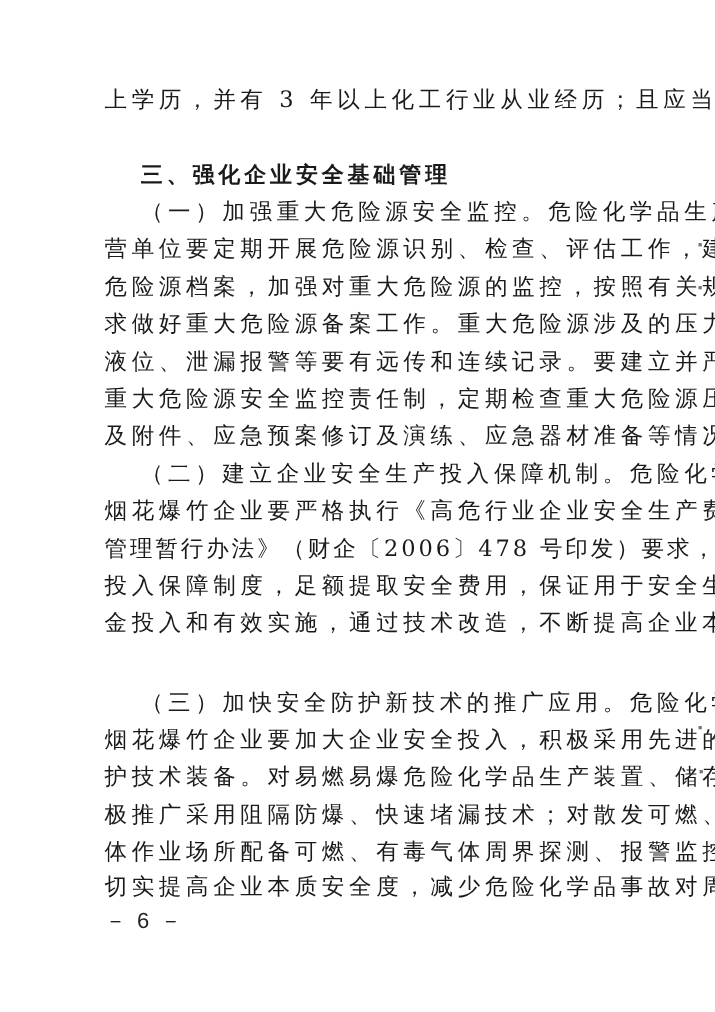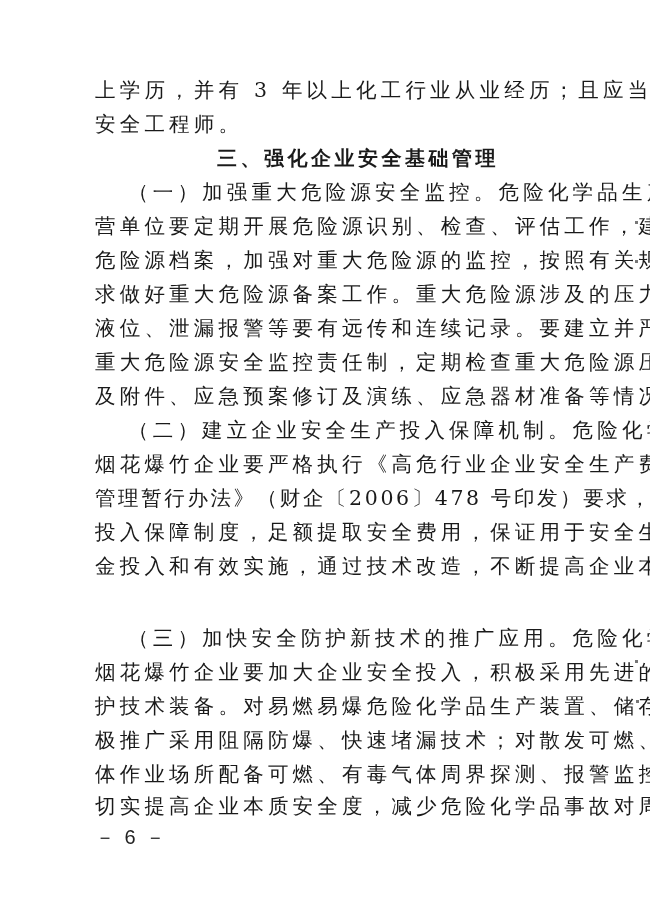--- a/index.html
+++ b/index.html
@@ -7,34 +7,33 @@
     width:650px; height:920px; background:#ffffff; position:relative; overflow:hidden;
     font-family: "DejaVu Serif", "Liberation Serif", serif;
     color:#1a1a1a;
   }
   .page { position:absolute; left:0; top:0; width:650px; height:920px; }
   .line {
     position:absolute; left:95px; width:460px;
     font-size:20.5px; line-height:34px; height:34px;
     letter-spacing:4.2px; white-space:nowrap;
   }
-  .indent { left:128px;text-align:center; }
+  .indent { left:128px; }
   .heading { font-family: "DejaVu Sans", "Liberation Sans", sans-serif; font-weight:bold; letter-spacing:3.5px; font-size:20px; }
   .pagenum {
     position:absolute; left:95px; top:824px;
     font-family: "Liberation Sans", sans-serif; font-size:20px; letter-spacing:2px; color:#222;
   }
   .mark { position:absolute; width:3px; height:3px; background:#777; }
 </style>
 </head>
 <body>
 
 <div class="page">
   <div class="line" style="top:73px">上学历，并有 3 年以上化工行业从业经历；且应当配备注册</div>
-  <div class="line" style="top:107px">安全工程师。</div>
   <div class="line indent heading" style="top:141px">三、强化企业安全基础管理</div>
   <div class="line indent" style="top:175px">（一）加强重大危险源安全监控。危险化学品生产、经</div>
   <div class="line" style="top:209px">营单位要定期开展危险源识别、检查、评估工作，建立重大</div>
   <div class="line" style="top:243px">危险源档案，加强对重大危险源的监控，按照有关规定或要</div>
   <div class="line" style="top:277px">求做好重大危险源备案工作。重大危险源涉及的压力、温度、</div>
   <div class="line" style="top:311px">液位、泄漏报警等要有远传和连续记录。要建立并严格执行</div>
   <div class="line" style="top:345px">重大危险源安全监控责任制，定期检查重大危险源压力容器</div>
   <div class="line" style="top:379px">及附件、应急预案修订及演练、应急器材准备等情况。</div>
   <div class="line indent" style="top:413px">（二）建立企业安全生产投入保障机制。危险化学品和</div>
   <div class="line" style="top:447px">烟花爆竹企业要严格执行《高危行业企业安全生产费用财务</div>

